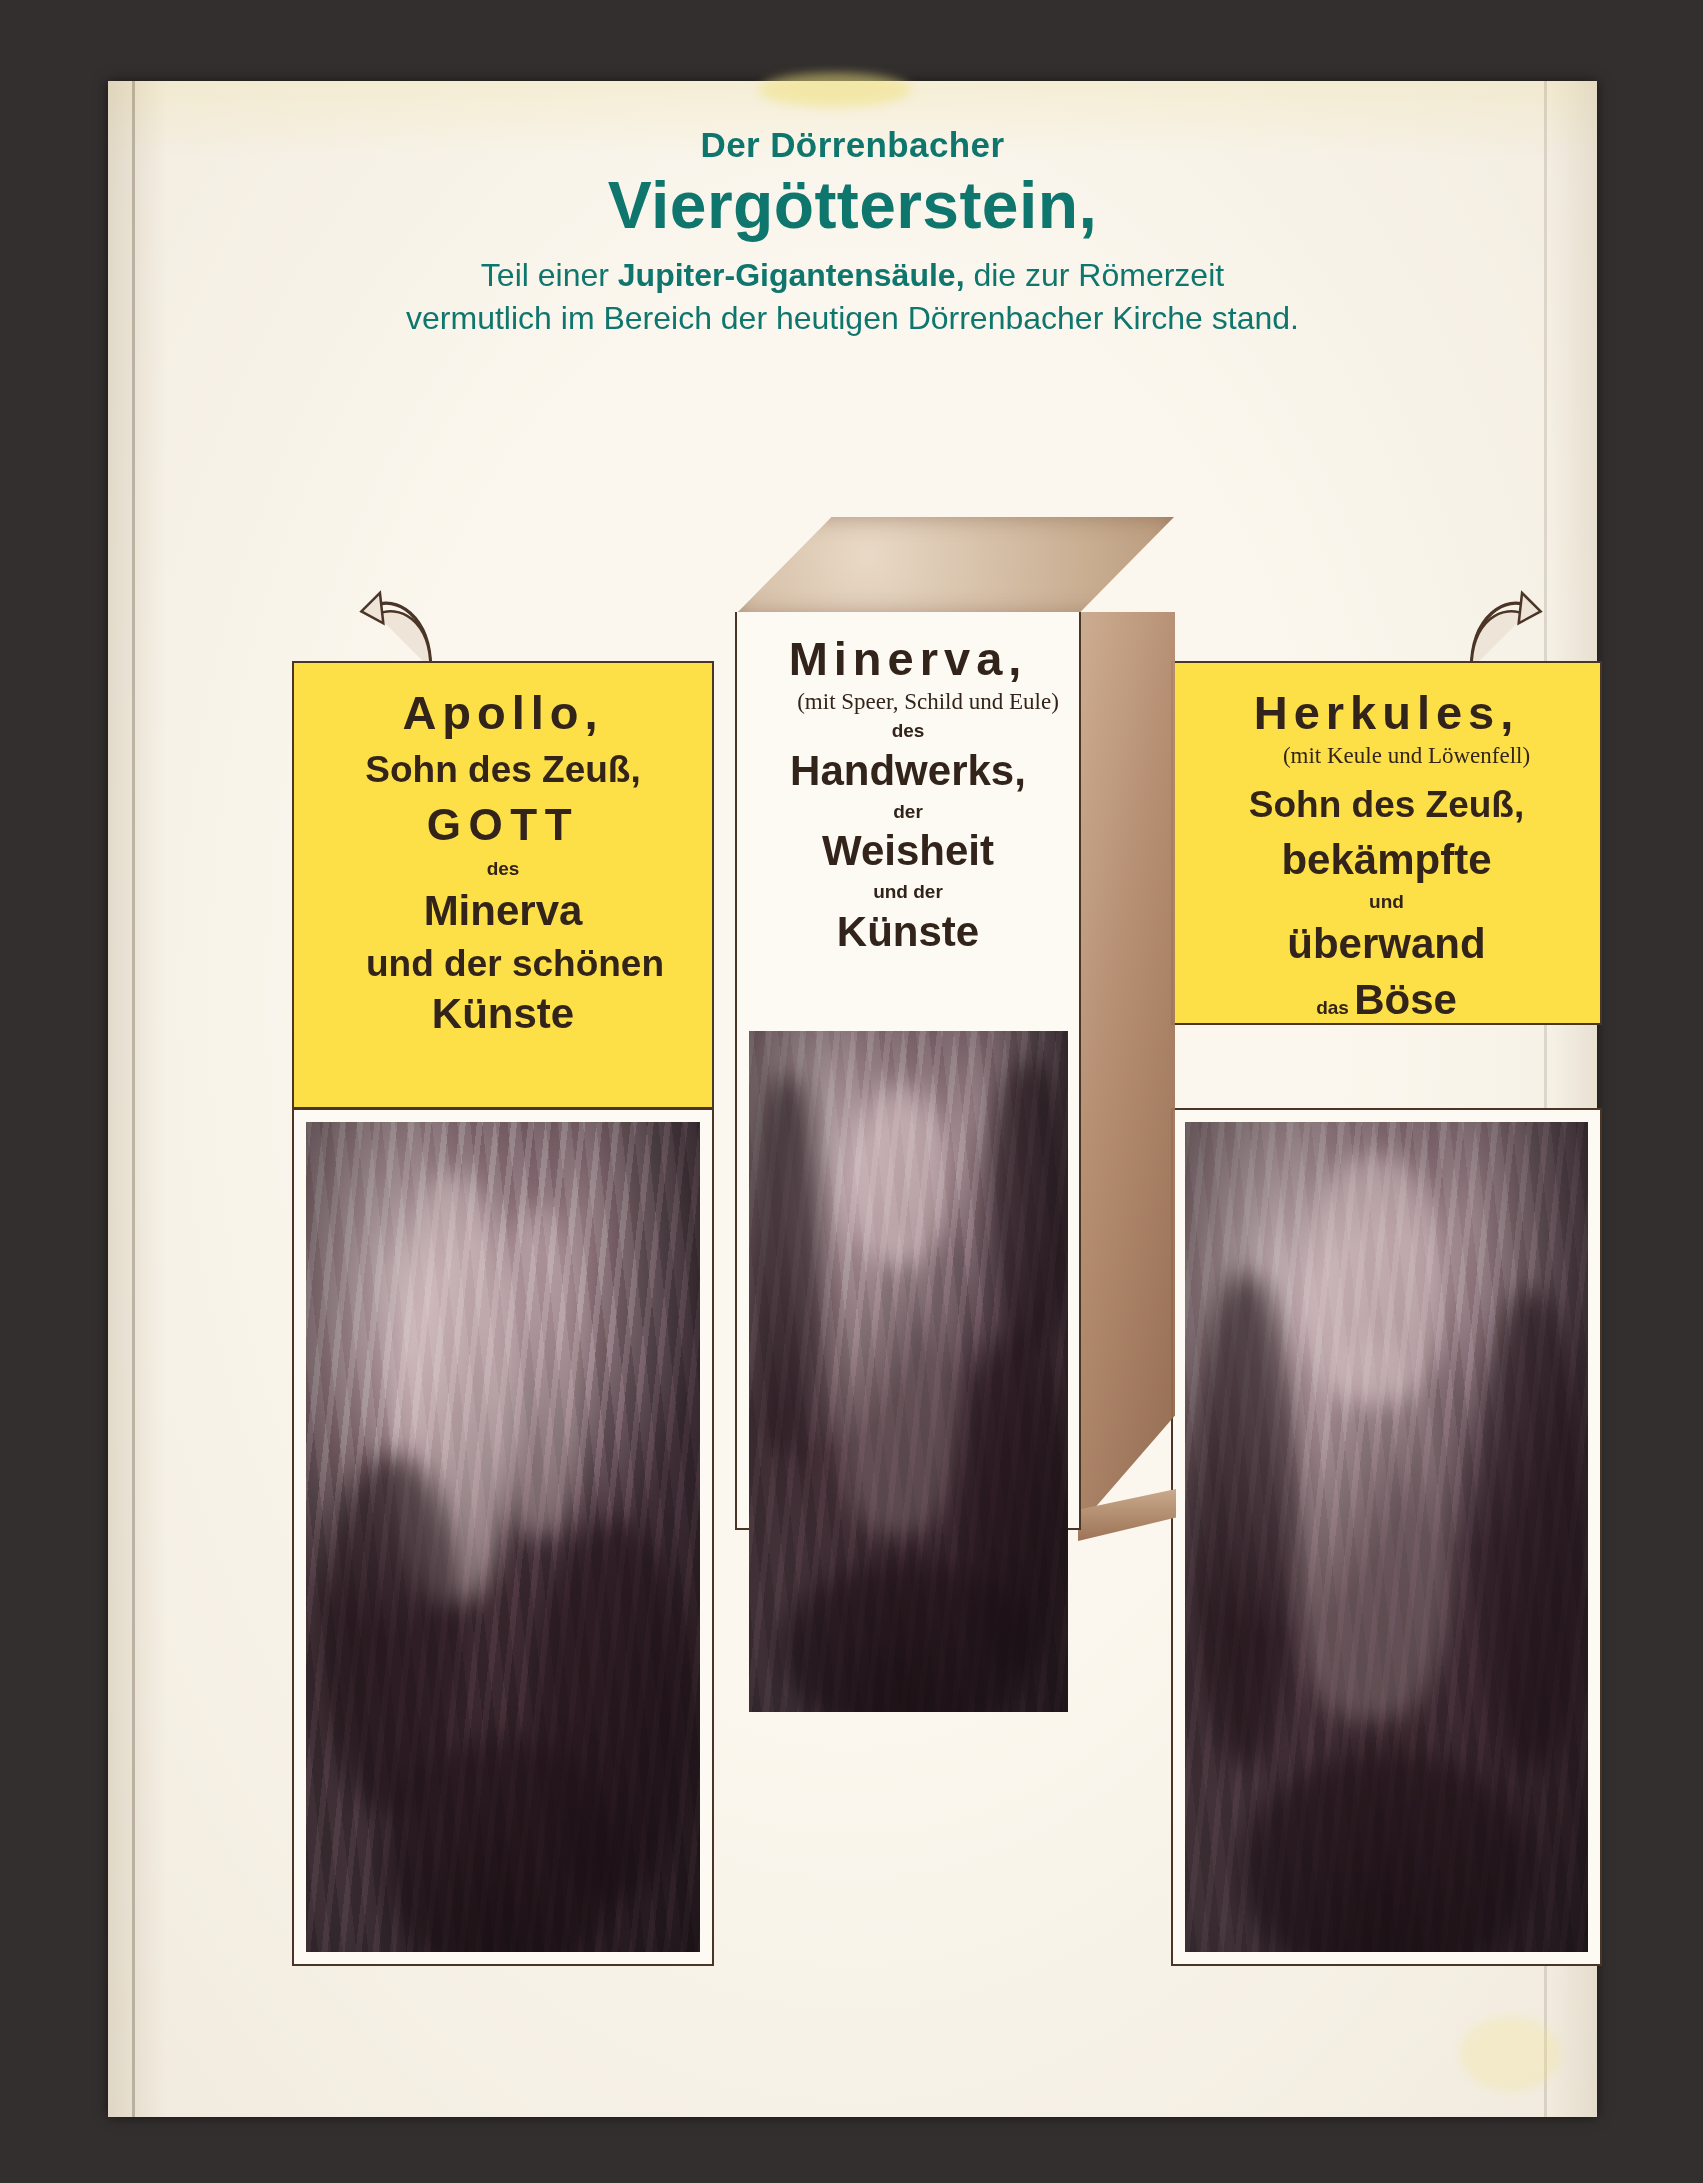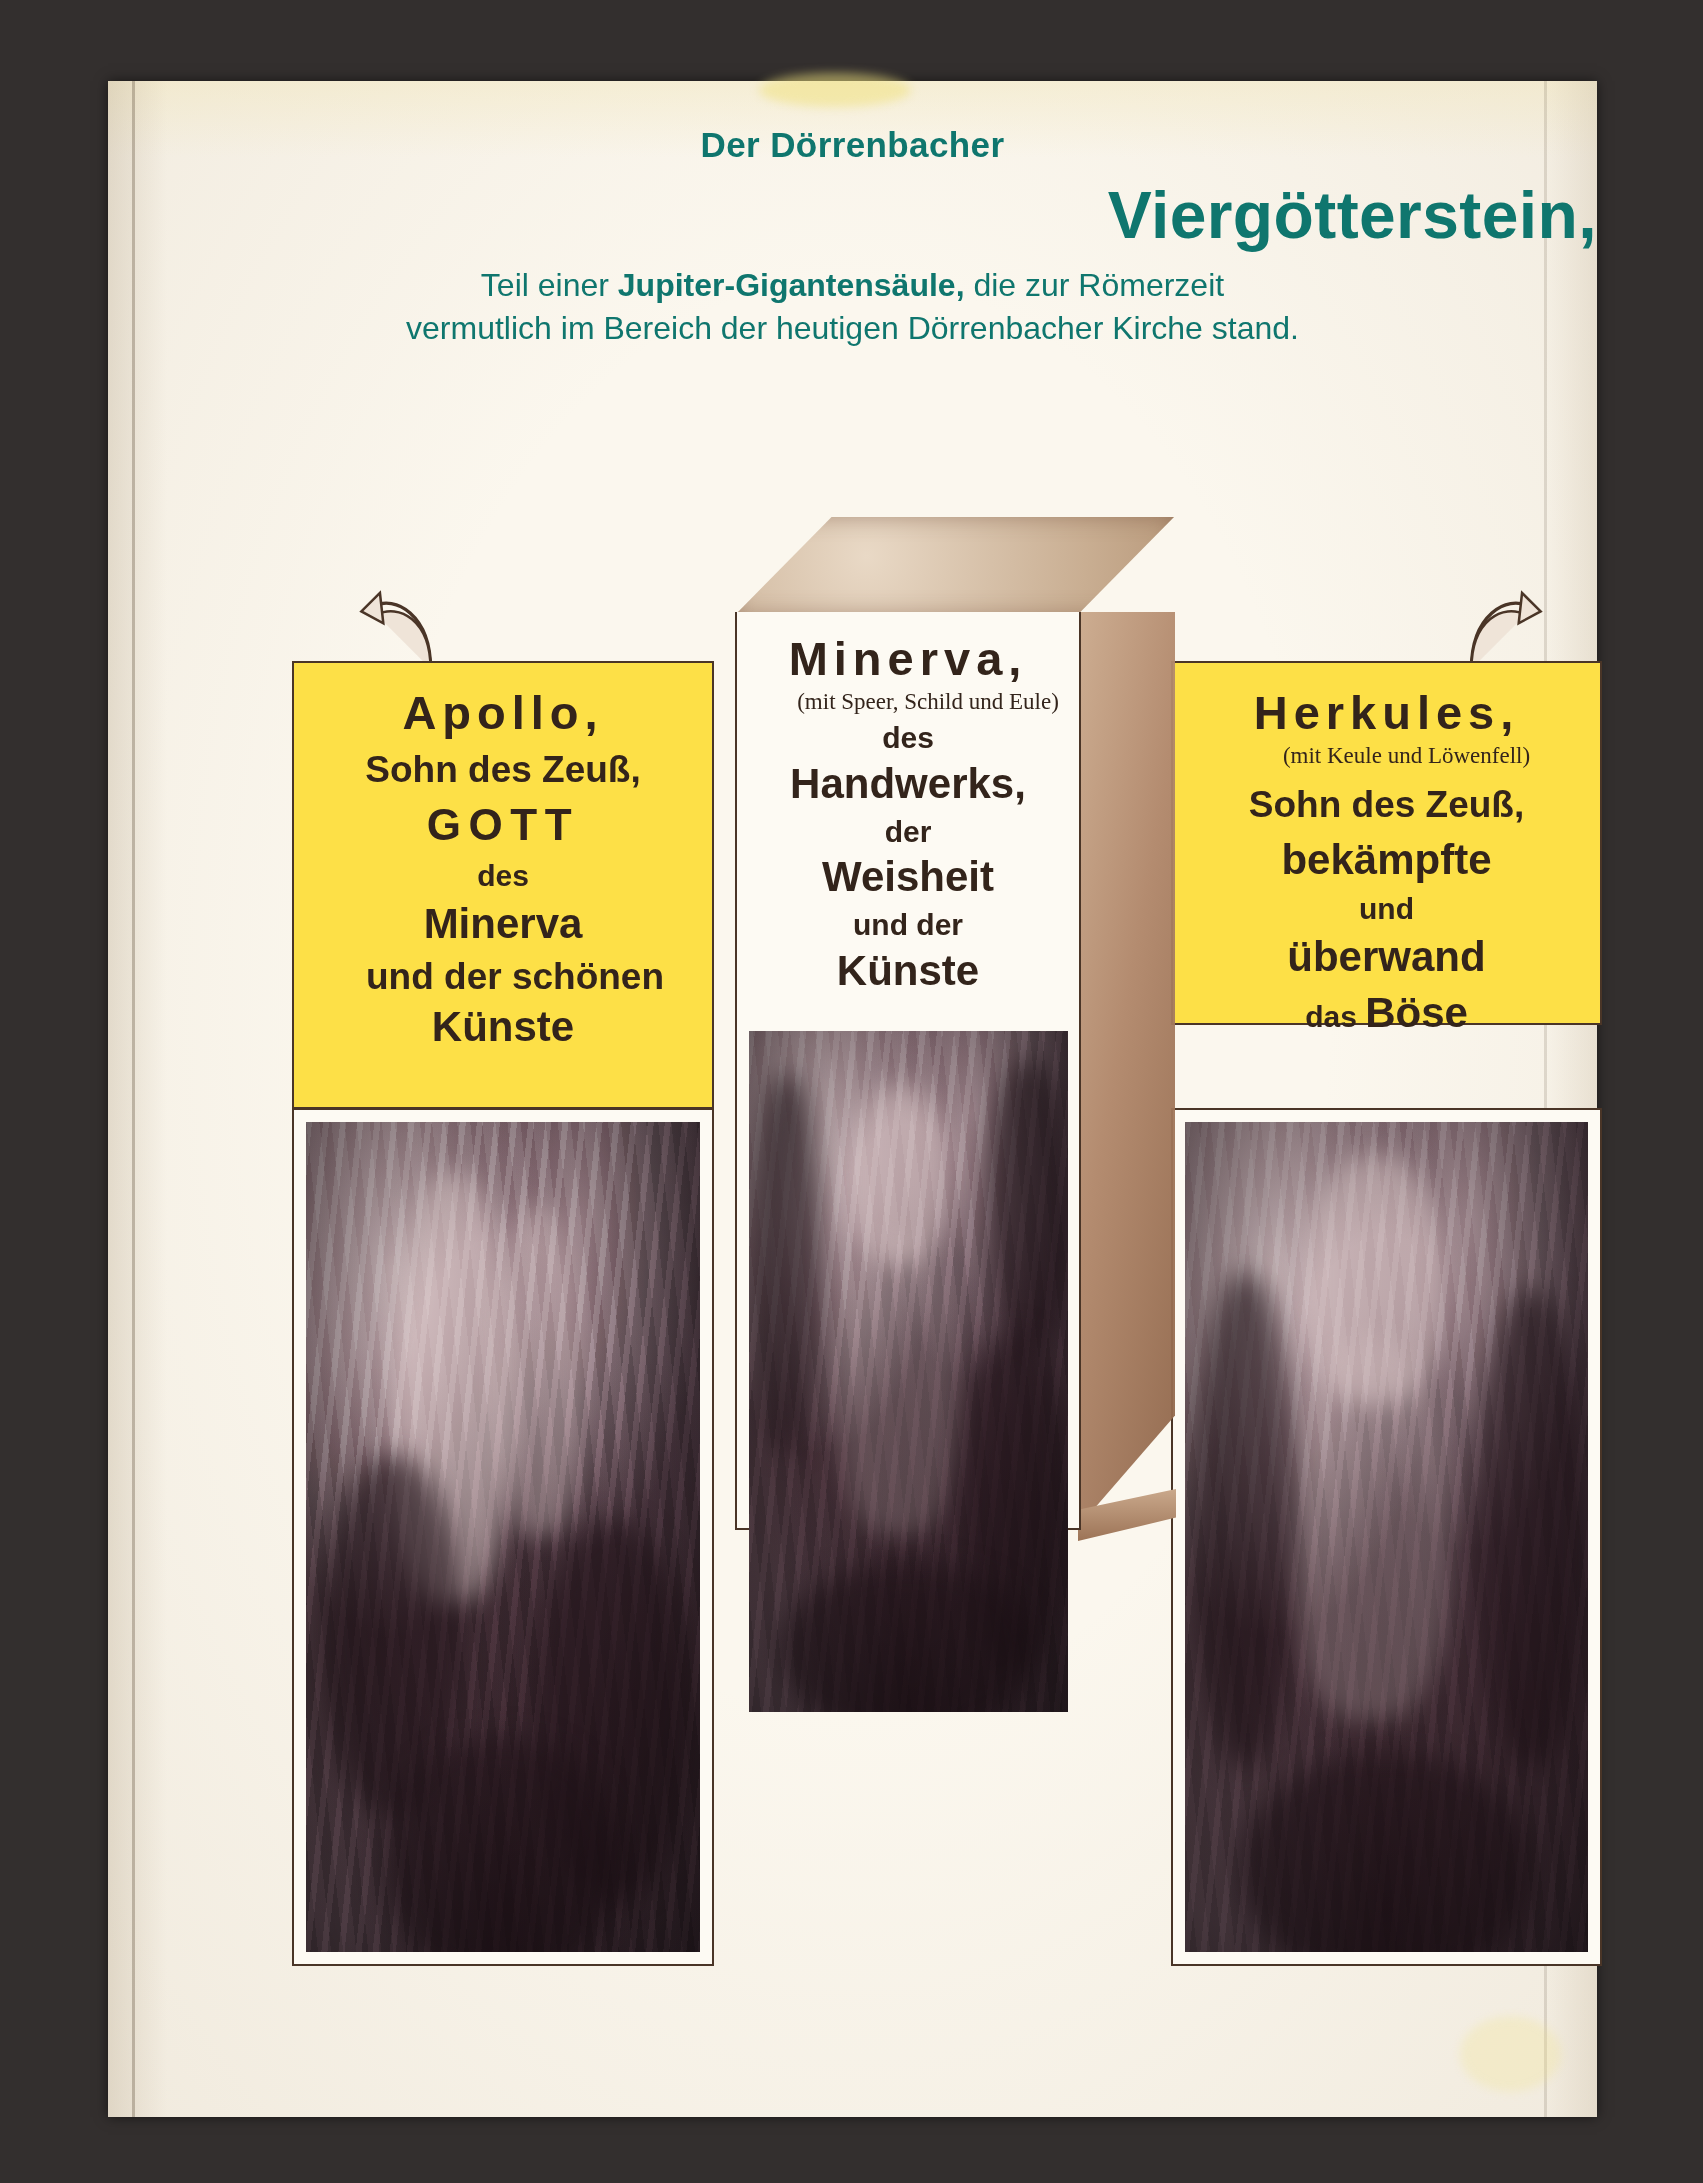--- a/index.html
+++ b/index.html
@@ -56,23 +56,22 @@
     color: #0f766e;
   }
   .h-small {
     font-size: 35px;
     font-weight: bold;
     letter-spacing: 0.4px;
   }
   .h-big {
     font-size: 66px;
     font-weight: bold;
-    margin-top: 12px;
+    margin-top: 2px;
     letter-spacing: 0.4px;
-    text-align: right;
   }
   .h-line {
     font-size: 32px;
     margin-top: 12px;
     line-height: 1.30;
   }
   .h-line .b { font-weight: bold; }
 
   
   #pedestal-top {
@@ -153,21 +152,21 @@
   }
   .god-sub-small {
     font-family: "Liberation Serif", serif;
     font-size: 23px;
     font-weight: normal;
     margin-top: 3.4px;
     padding-left: 40px;
   }
   .lg { font-size: 42px; font-weight: bold; line-height: 1.18; }
   .md { font-size: 37px; font-weight: bold; line-height: 1.18; }
-  .sm { font-size: 30px; font-weight: bold; line-height: 1.18; }
+  .sm { font-size: 19px; font-weight: bold; line-height: 1.18; }
   .xs { font-size: 37px; font-weight: bold; line-height: 1.18; padding-left: 24px; }
   .sp { font-size: 44px; font-weight: bold; letter-spacing: 7.6px; line-height: 1.2; }
 
   
   #minerva-text {
     position: absolute;
     left: 0;
     top: 6.8px;
     width: 100%;
     text-align: center;

